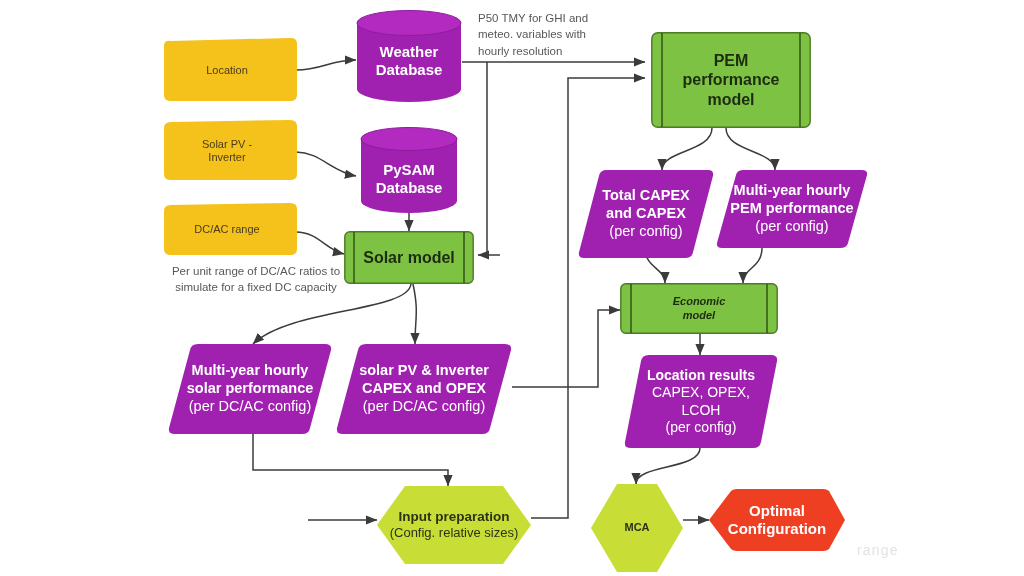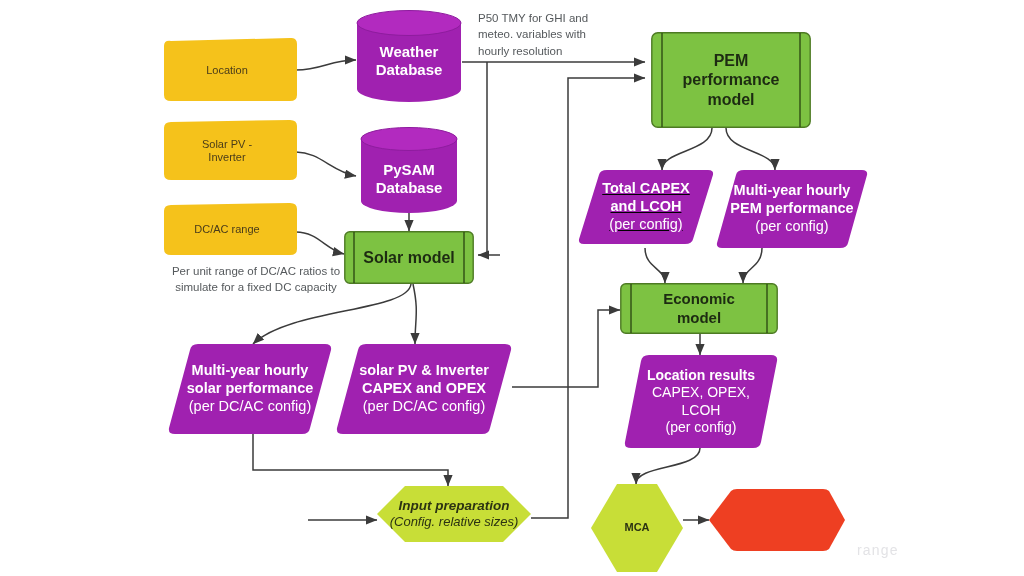--- a/index.html
+++ b/index.html
@@ -152,33 +152,33 @@
       <span>model</span>
     </span>
   </div>
 
   <div class="node proc" style="left:620px;top:283px;width:158px;height:51px;">
     <svg class="shape" viewBox="0 0 158 51" preserveAspectRatio="none">
       <rect x="0.8" y="0.8" width="156.4" height="49.4" rx="5" ry="5" fill="#7DC242" stroke="#4D7A23" stroke-width="1.4"></rect>
       <line x1="11" y1="1" x2="11" y2="50" stroke="#2f4d14" stroke-width="1.4"></line>
       <line x1="147" y1="1" x2="147" y2="50" stroke="#2f4d14" stroke-width="1.4"></line>
     </svg>
-    <span class="lbl" style="font-size:15px;">
+    <span class="lbl" style="font-size:11px;font-style:italic;">
       <span>Economic</span><br>
       <span>model</span>
     </span>
   </div>
 
-  <div class="node data" style="left:578px;top:170px;width:136px;height:74px;text-decoration:underline;">
+  <div class="node data" style="left:578px;top:170px;width:136px;height:88px;">
     <svg class="shape" viewBox="0 0 136 78" preserveAspectRatio="none">
       <path d="M21,5 Q22,0 29,0 L130,0 Q136,0 135,5 L115,73 Q114,78 107,78 L6,78 Q0,78 1,73 Z" fill="#A021B0"></path>
     </svg>
     <span class="lbl">
       <span>Total CAPEX</span><br>
-      <span>and LCOH</span><br>
+      <span>and CAPEX</span><br>
       <span class="sub">(per config)</span>
     </span>
   </div>
 
   <div class="node data" style="left:716px;top:170px;width:152px;height:78px;">
     <svg class="shape" viewBox="0 0 152 78" preserveAspectRatio="none">
       <path d="M20,5 Q21,0 28,0 L146,0 Q152,0 151,5 L132,73 Q131,78 124,78 L6,78 Q0,78 1,73 Z" fill="#A021B0"></path>
     </svg>
     <span class="lbl">
       <span>Multi-year hourly</span><br>
@@ -214,41 +214,45 @@
       <path d="M17,6 Q18,0 25,0 L147,0 Q154,0 153,6 L137,87 Q136,93 129,93 L7,93 Q0,93 1,87 Z" fill="#A021B0"></path>
     </svg>
     <span class="lbl" style="font-size:14px;">
       <span>Location results</span><br>
       <span class="sub">CAPEX, OPEX,</span><br>
       <span class="sub">LCOH</span><br>
       <span class="sub">(per config)</span>
     </span>
   </div>
 
-  <div class="node hexn" style="left:377px;top:486px;width:154px;height:56px;font-style:italic;">
+  <div class="node hexn" style="left:377px;top:486px;width:154px;height:78px;">
     <svg class="shape" viewBox="0 0 154 74" preserveAspectRatio="none">
       <path d="M28,0 L126,0 L154,37 L126,74 L28,74 L0,37 Z" fill="#C8DE37"></path>
     </svg>
     <span class="lbl">
       <span>Input preparation</span><br>
       <span class="sub">(Config. relative sizes)</span>
     </span>
   </div>
 
   <div class="node hexn" style="left:591px;top:484px;width:92px;height:88px;">
     <svg class="shape" viewBox="0 0 92 88" preserveAspectRatio="none">
       <path d="M26,0 L66,0 L92,44 L66,88 L26,88 L0,44 Z" fill="#C8DE37"></path>
     </svg>
     <span class="lbl" style="font-size:11px;">MCA</span>
   </div>
 
   <div class="node chev" style="left:709px;top:489px;width:136px;height:62px;">
     <svg class="shape" viewBox="0 0 136 62" preserveAspectRatio="none">
       <path d="M0,31 L22,2 Q24,0 28,0 L114,0 Q118,0 120,2 L136,31 L120,60 Q118,62 114,62 L28,62 Q24,62 22,60 Z" fill="#EE3F22"></path>
     </svg>
+    <span class="lbl">
+      <span>Optimal</span><br>
+      <span>Configuration</span>
+    </span>
   </div>
 
   <div class="note" style="left:478px;top:10px;width:140px;">
     <span>P50 TMY for GHI and</span><br>
     <span>meteo. variables with</span><br>
     <span>hourly resolution</span>
   </div>
 
   <div class="note" style="left:146px;top:263px;width:220px;text-align:center;">
     <span>Per unit range of DC/AC ratios to</span><br>

